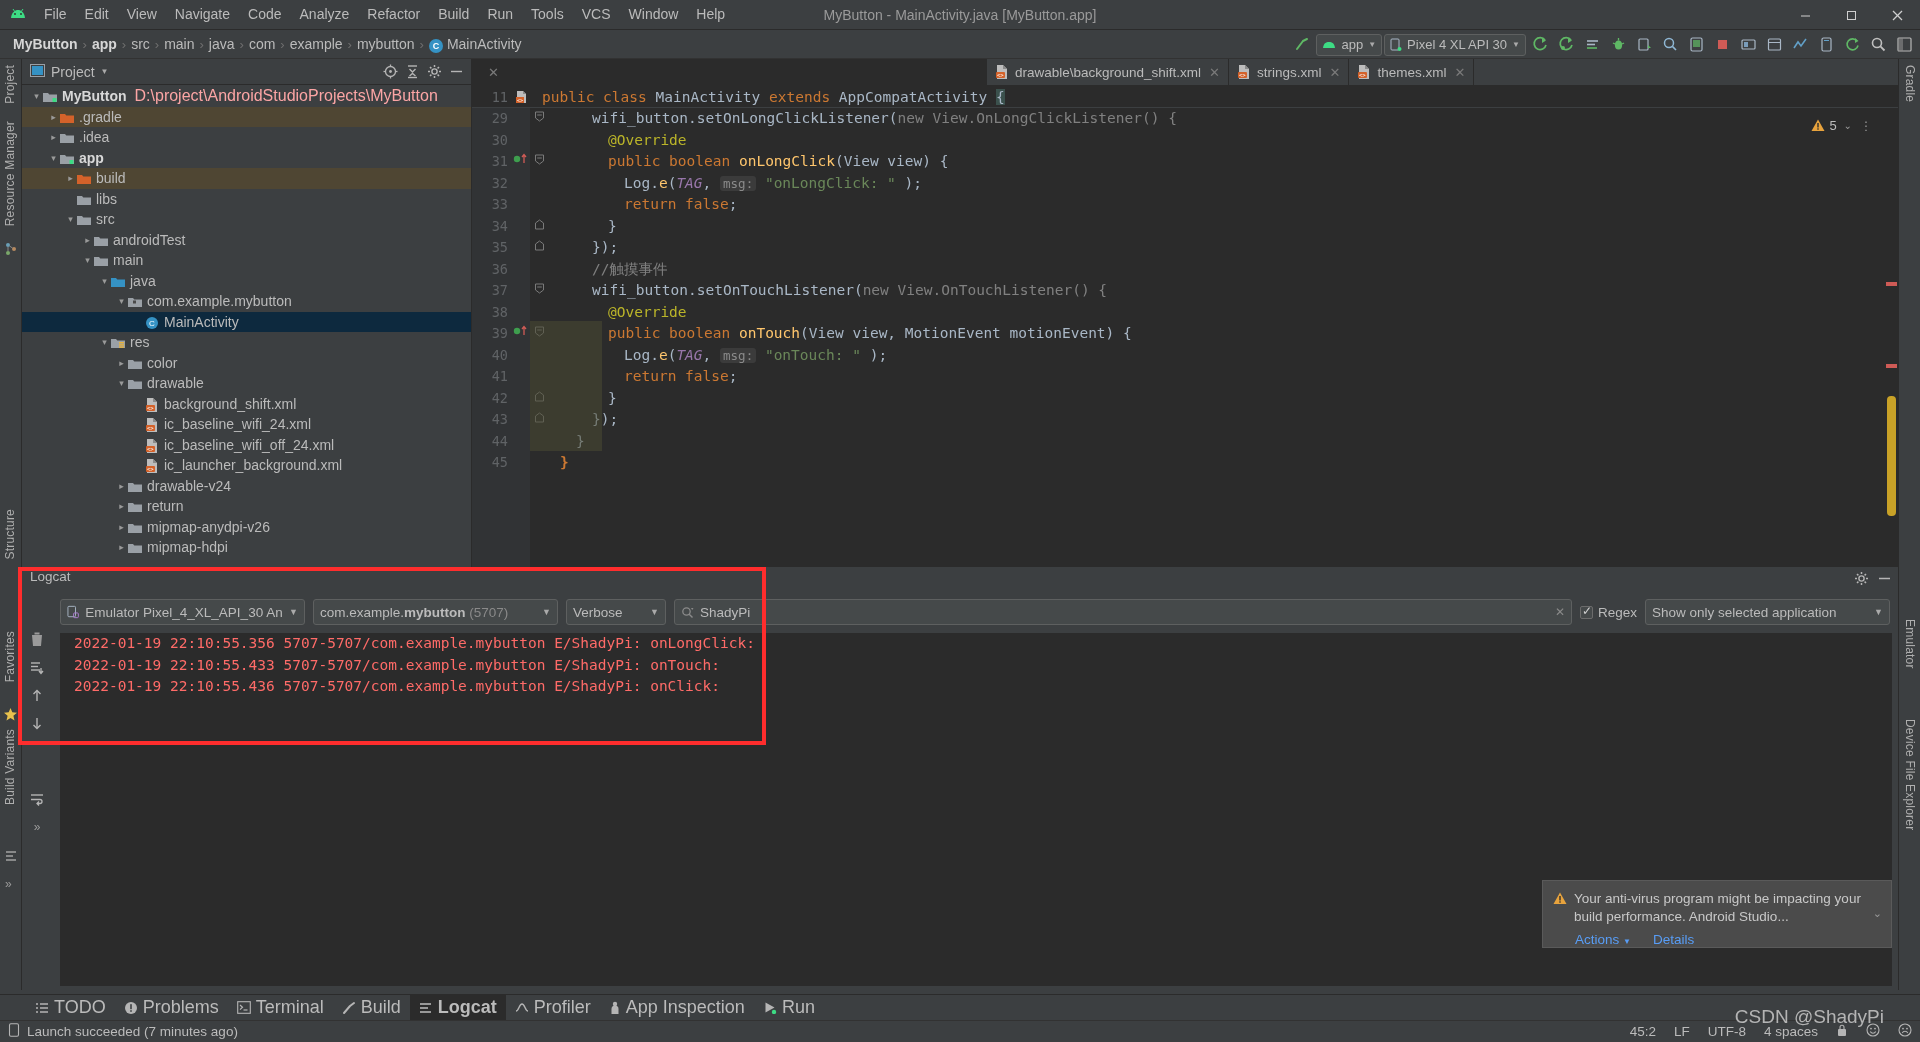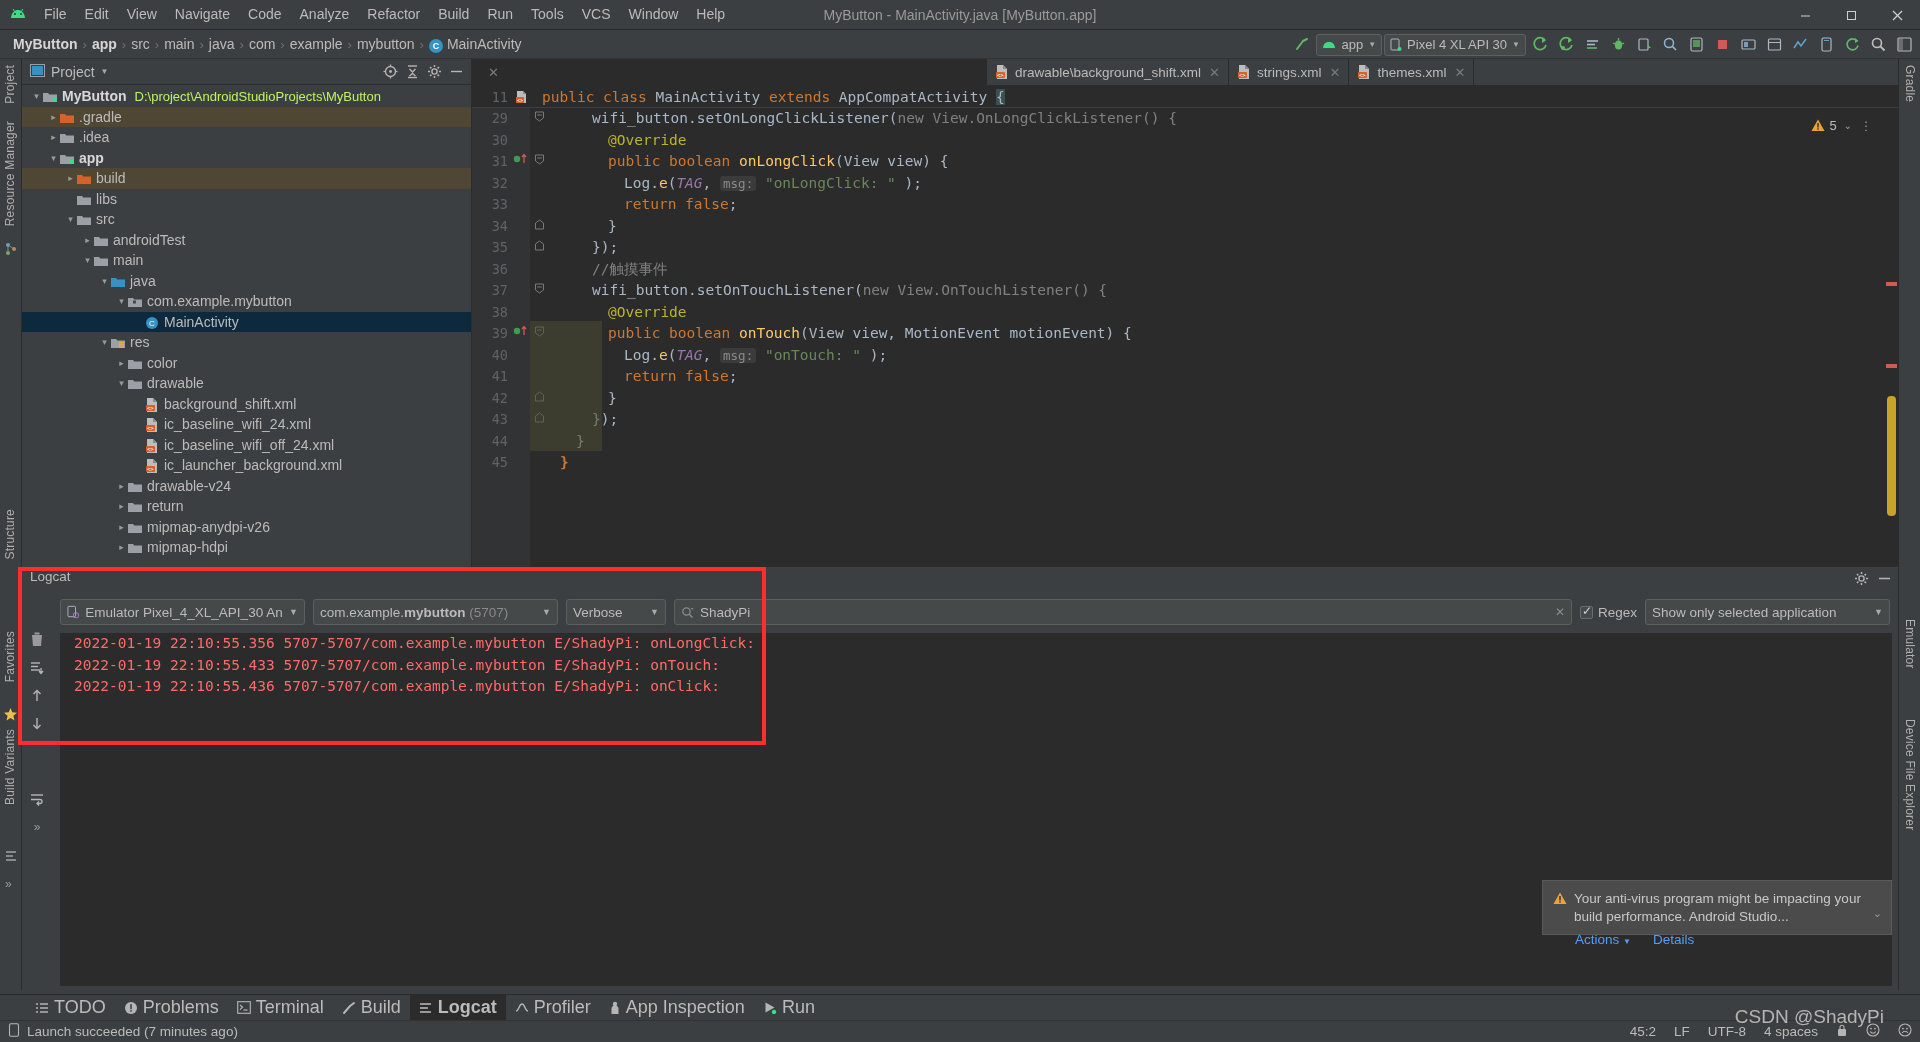--- a/index.html
+++ b/index.html
@@ -99,21 +99,21 @@
     height: 20.5px; display: flex; align-items: center; font-size: 14px;
     color: #bbbbbb; white-space: nowrap;
   }
   .tnode.sel { background: #0d293e; }
   .tnode.excluded { background: #4f4633; }
   .arrow {
     width: 13px; text-align: center; color: #9a9a9a; font-size: 9px; flex: 0 0 13px;
   }
   .folder { width: 14px; height: 12px; margin-right: 5px; flex: 0 0 14px; }
   .tlabel.bold { font-weight: bold; color: #d8d8d8; }
-  .tpath { color: #bef264; margin-left: 8px; font-size: 13px; }
+  .tpath { color: #fca5a5; margin-left: 8px; font-size: 16px; }
 
   
   .editor-area {
     position: absolute; left: 472px; top: 59px; right: 22px; height: 508px;
     background: #2b2b2b;
   }
   .tabs {
     height: 27px; background: #3c3f41; display: flex; align-items: stretch;
     border-bottom: 1px solid #2b2b2b;
   }
@@ -208,21 +208,21 @@
   .log-line {
     font-family: "DejaVu Sans Mono", monospace; font-size: 14.5px;
     color: #ff6b68; line-height: 21.5px; white-space: pre; padding-left: 14px;
   }
   .redbox {
     position: absolute; border: 4px solid #ff2d2d; pointer-events: none;
   }
 
   
   .balloon {
-    position: absolute; right: 28px; top: 880px; width: 350px; height: 55px;
+    position: absolute; right: 28px; top: 880px; width: 350px; height: 68px;
     background: #4b4b4b; border: 1px solid #5a5a5a;
     padding: 9px 10px; font-size: 13.5px; color: #c8c8c8;
   }
   .balloon .btext { display: flex; gap: 7px; line-height: 18px; }
   .balloon .blinks { margin-top: 6px; margin-left: 22px; display: flex; gap: 22px; }
   .blink { color: #589df6; font-size: 13.5px; }
   .balloon .bcollapse { position: absolute; right: 9px; top: 26px; color: #9a9a9a; font-size: 11px; }
 
   
   .toolwin-bar {

